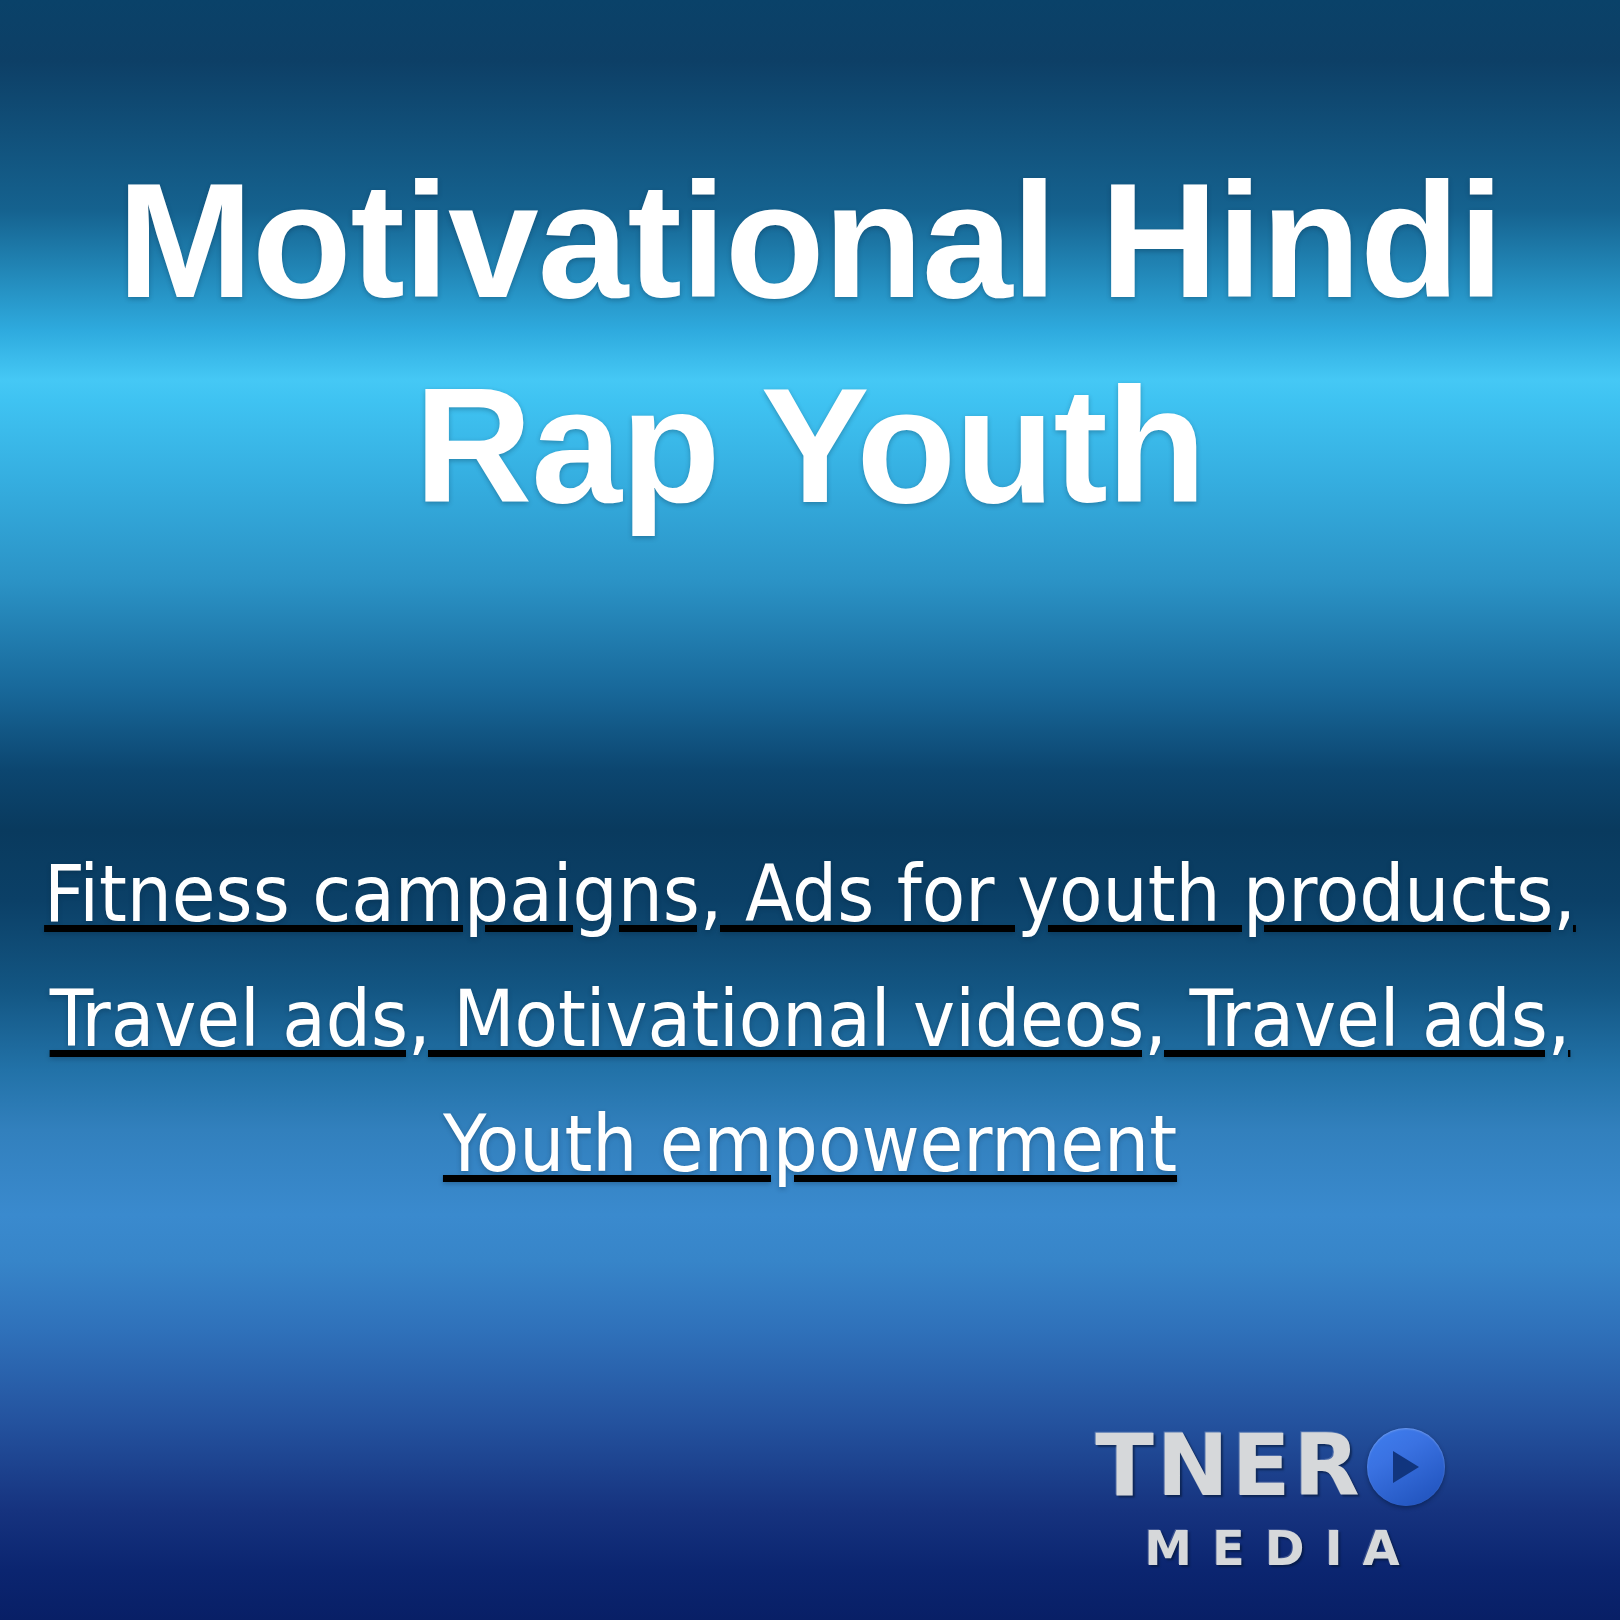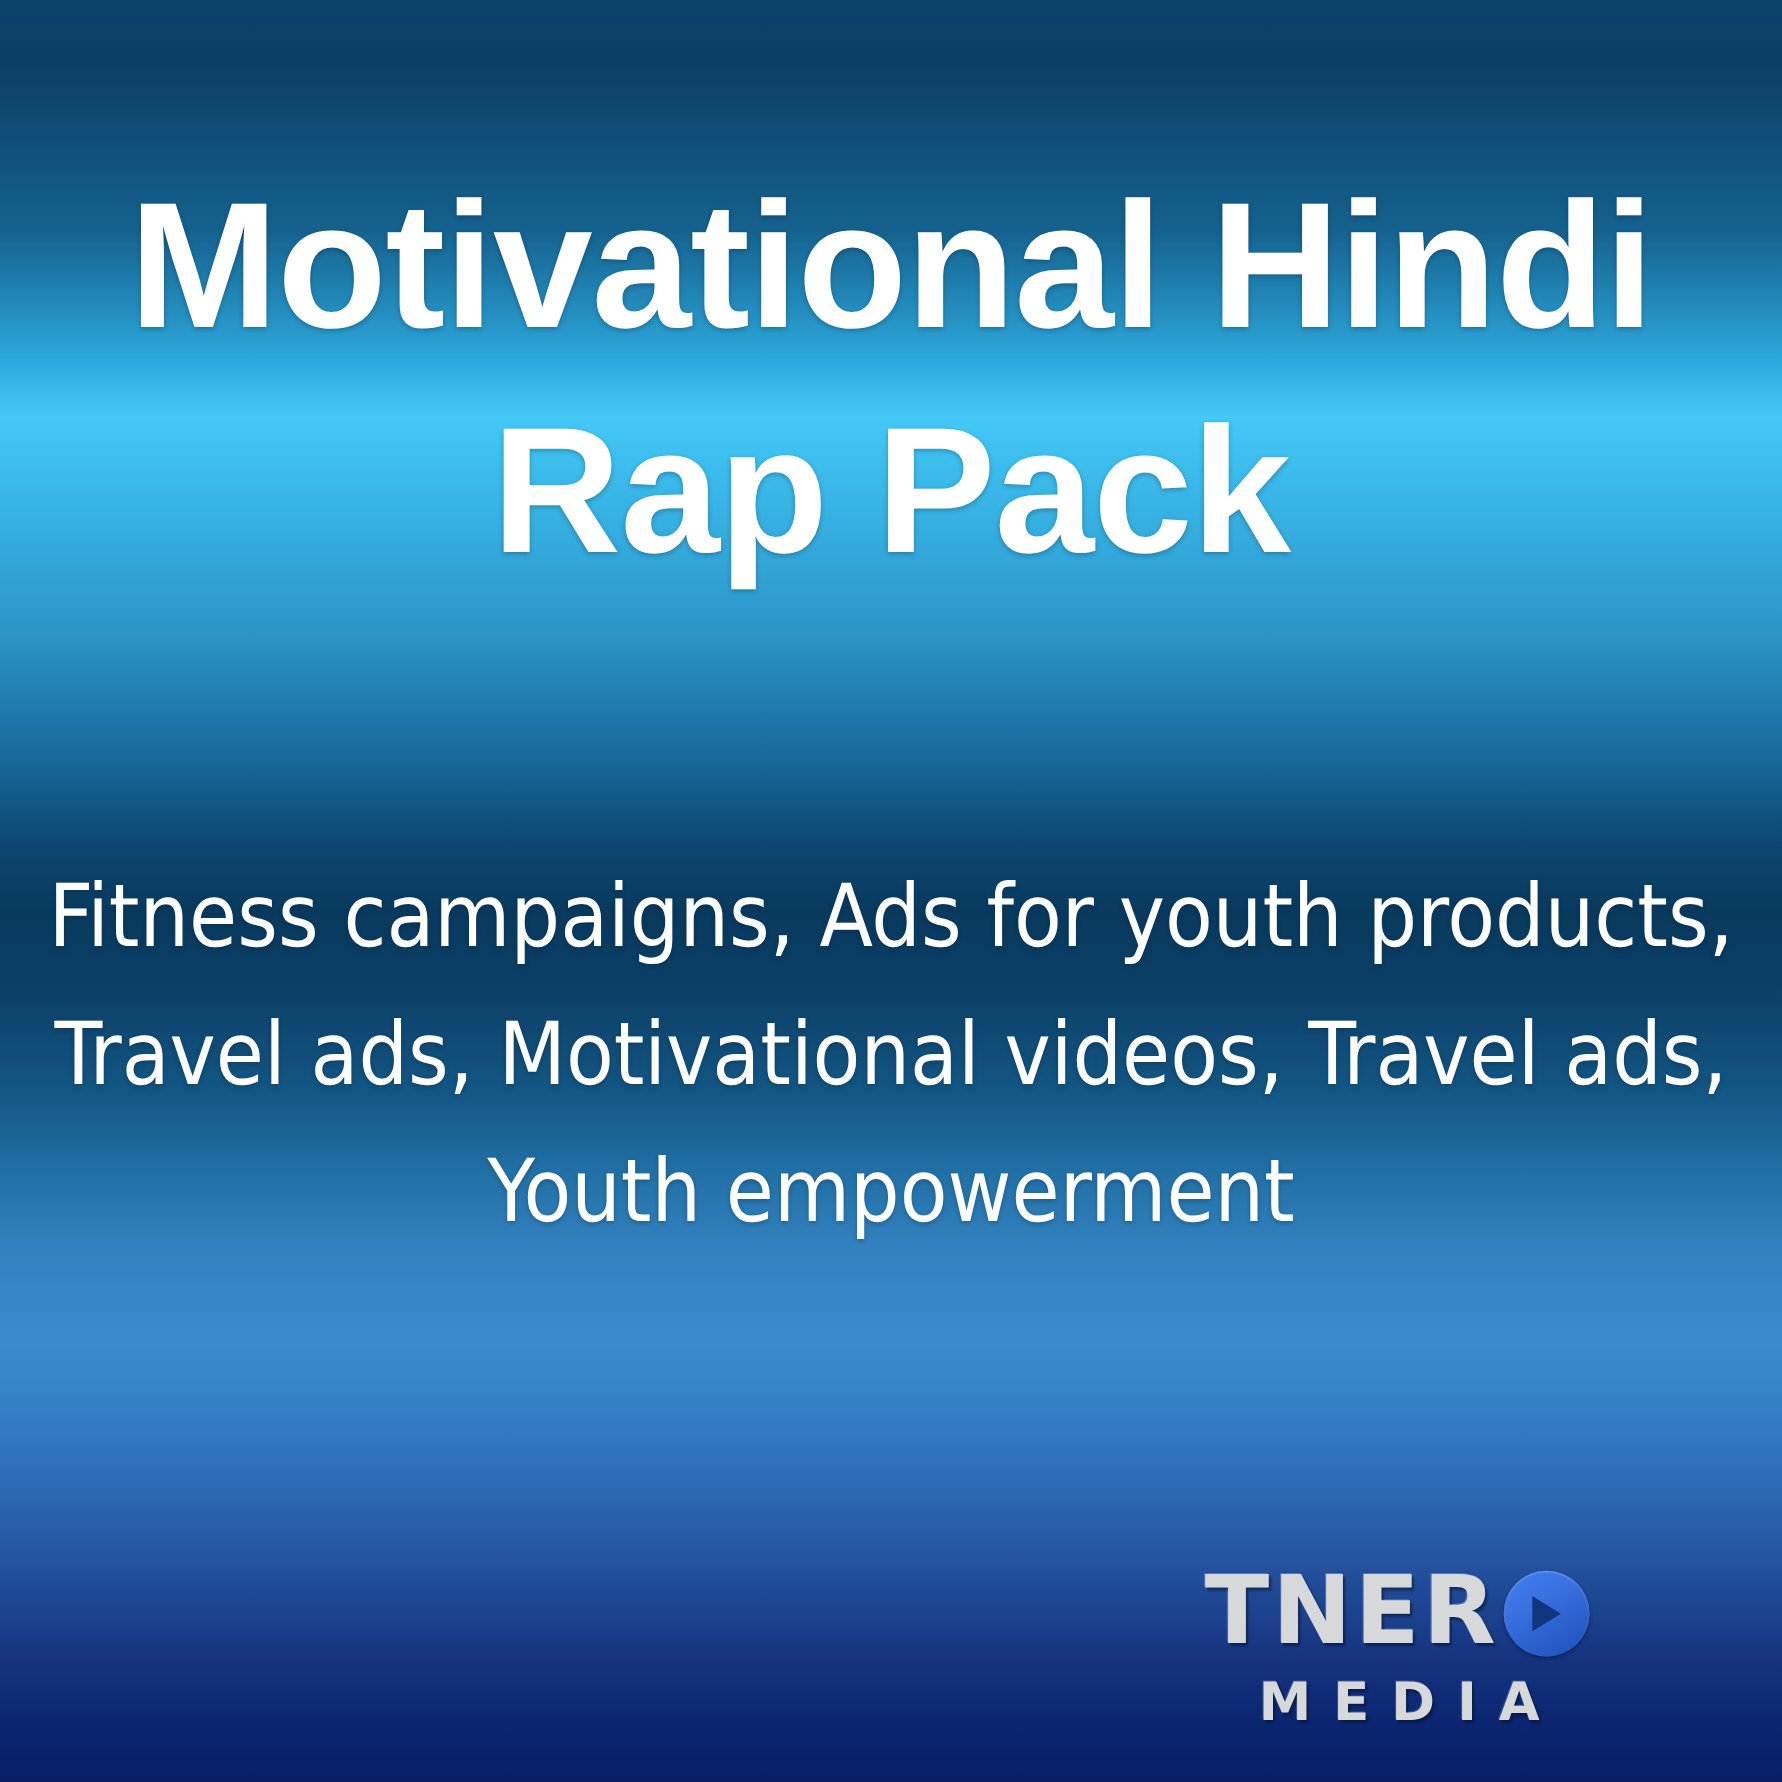--- a/index.html
+++ b/index.html
@@ -64,23 +64,24 @@
     letter-spacing: -1px;
     white-space: nowrap;
     text-shadow: 0 2px 5px rgba(4,30,52,0.30);
   }
 
   
   .subtitle-block {
     position: absolute;
     left: 0;
     right: 0;
-    top: 771px;
+    top: 832px;
     text-align: center;
     padding: 0 34px;
+    text-decoration: underline;
   }
   .subtitle-line {
     display: block;
     color: #ffffff;
     font-family: "DejaVu Sans", sans-serif;
     font-weight: 400;
     font-stretch: condensed;
     font-size: 79px;
     line-height: 1.58;
     letter-spacing: 0px;
@@ -147,21 +148,21 @@
                 -1px -1px 0 rgba(255,255,255,0.18);
   }
 </style>
 </head>
 <body>
 
 <div class="canvas">
 
   <div class="title-block">
     <span class="title-line">Motivational Hindi</span>
-    <span class="title-line">Rap Pack</span>
+    <span class="title-line">Rap Youth</span>
   </div>
 
   <div class="subtitle-block">
     <span class="subtitle-line">Fitness campaigns, Ads for youth products,</span>
     <span class="subtitle-line">Travel ads, Motivational videos, Travel ads,</span>
     <span class="subtitle-line">Youth empowerment</span>
   </div>
 
   <div class="logo">
     <div class="logo-wordmark">

